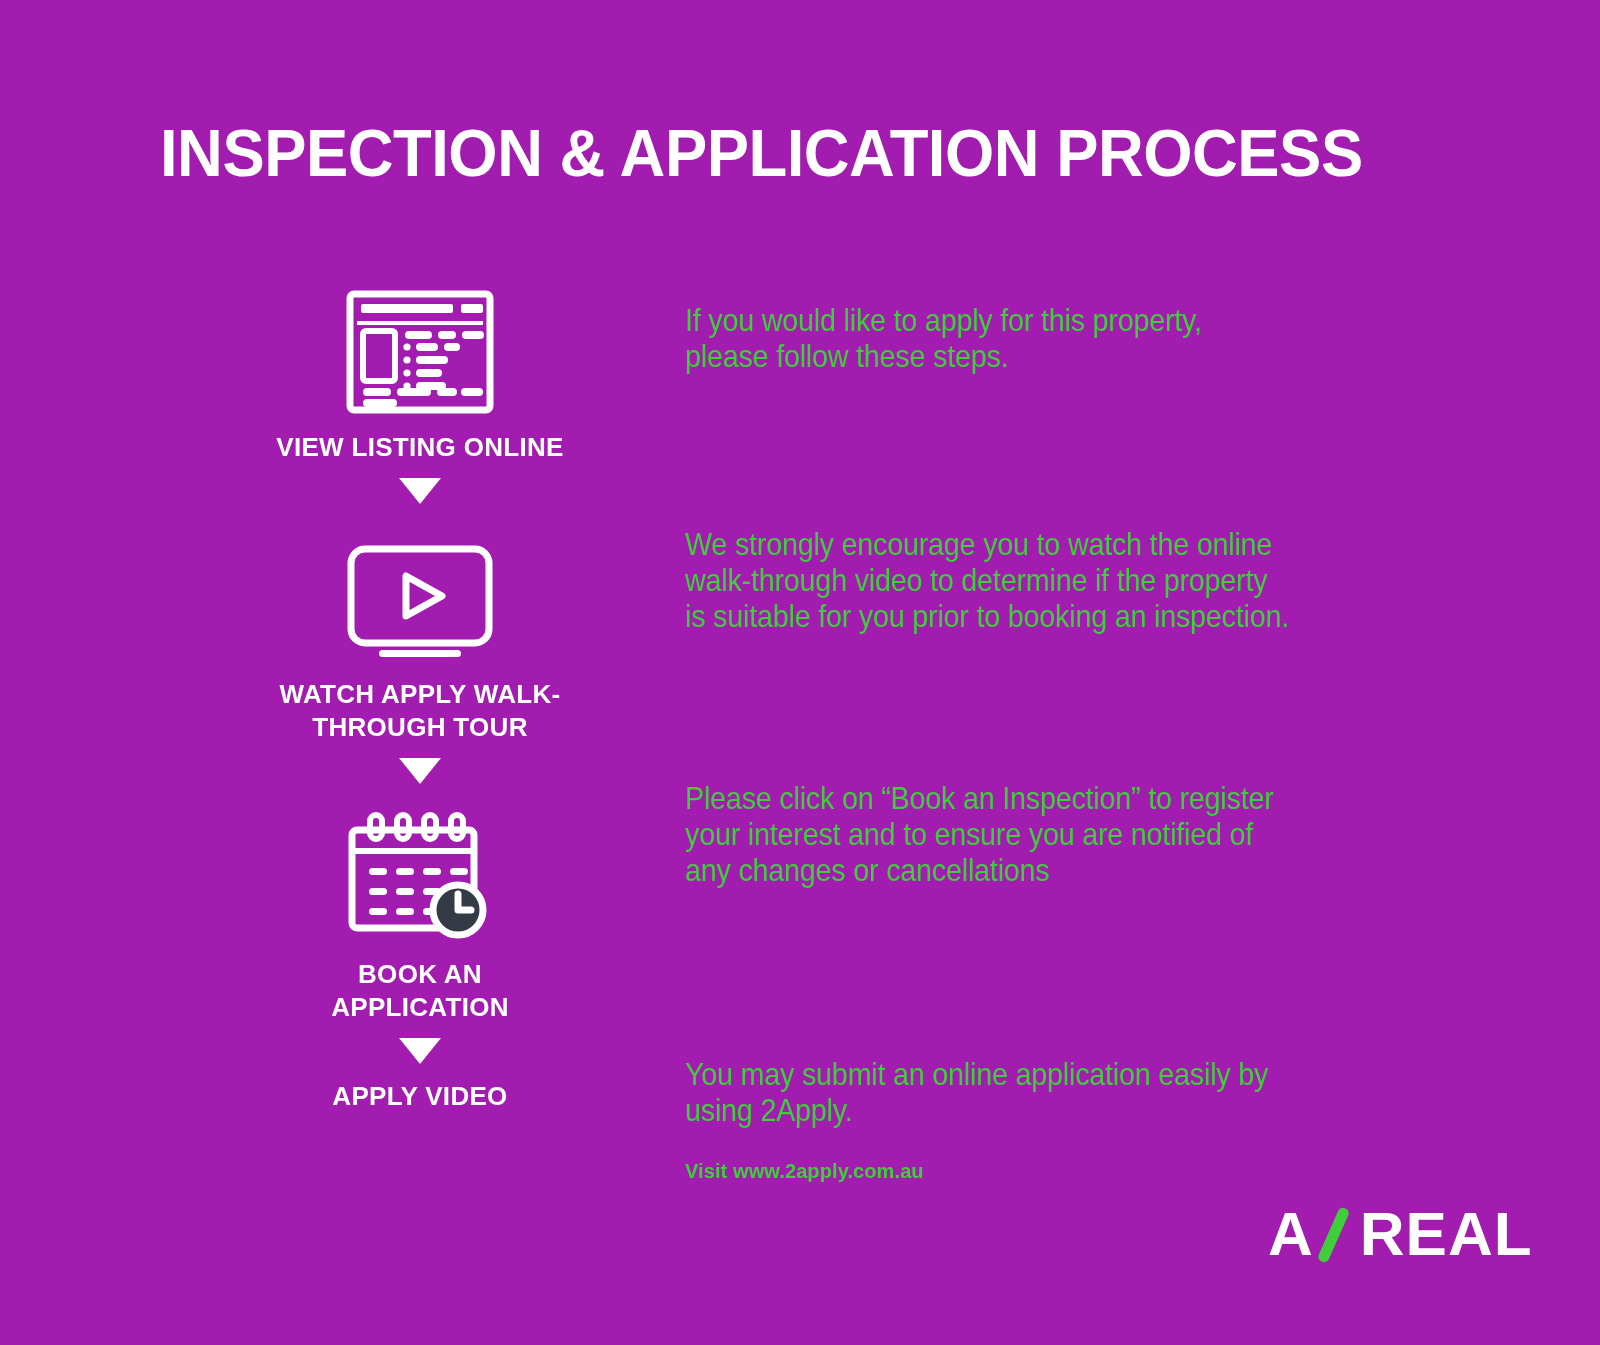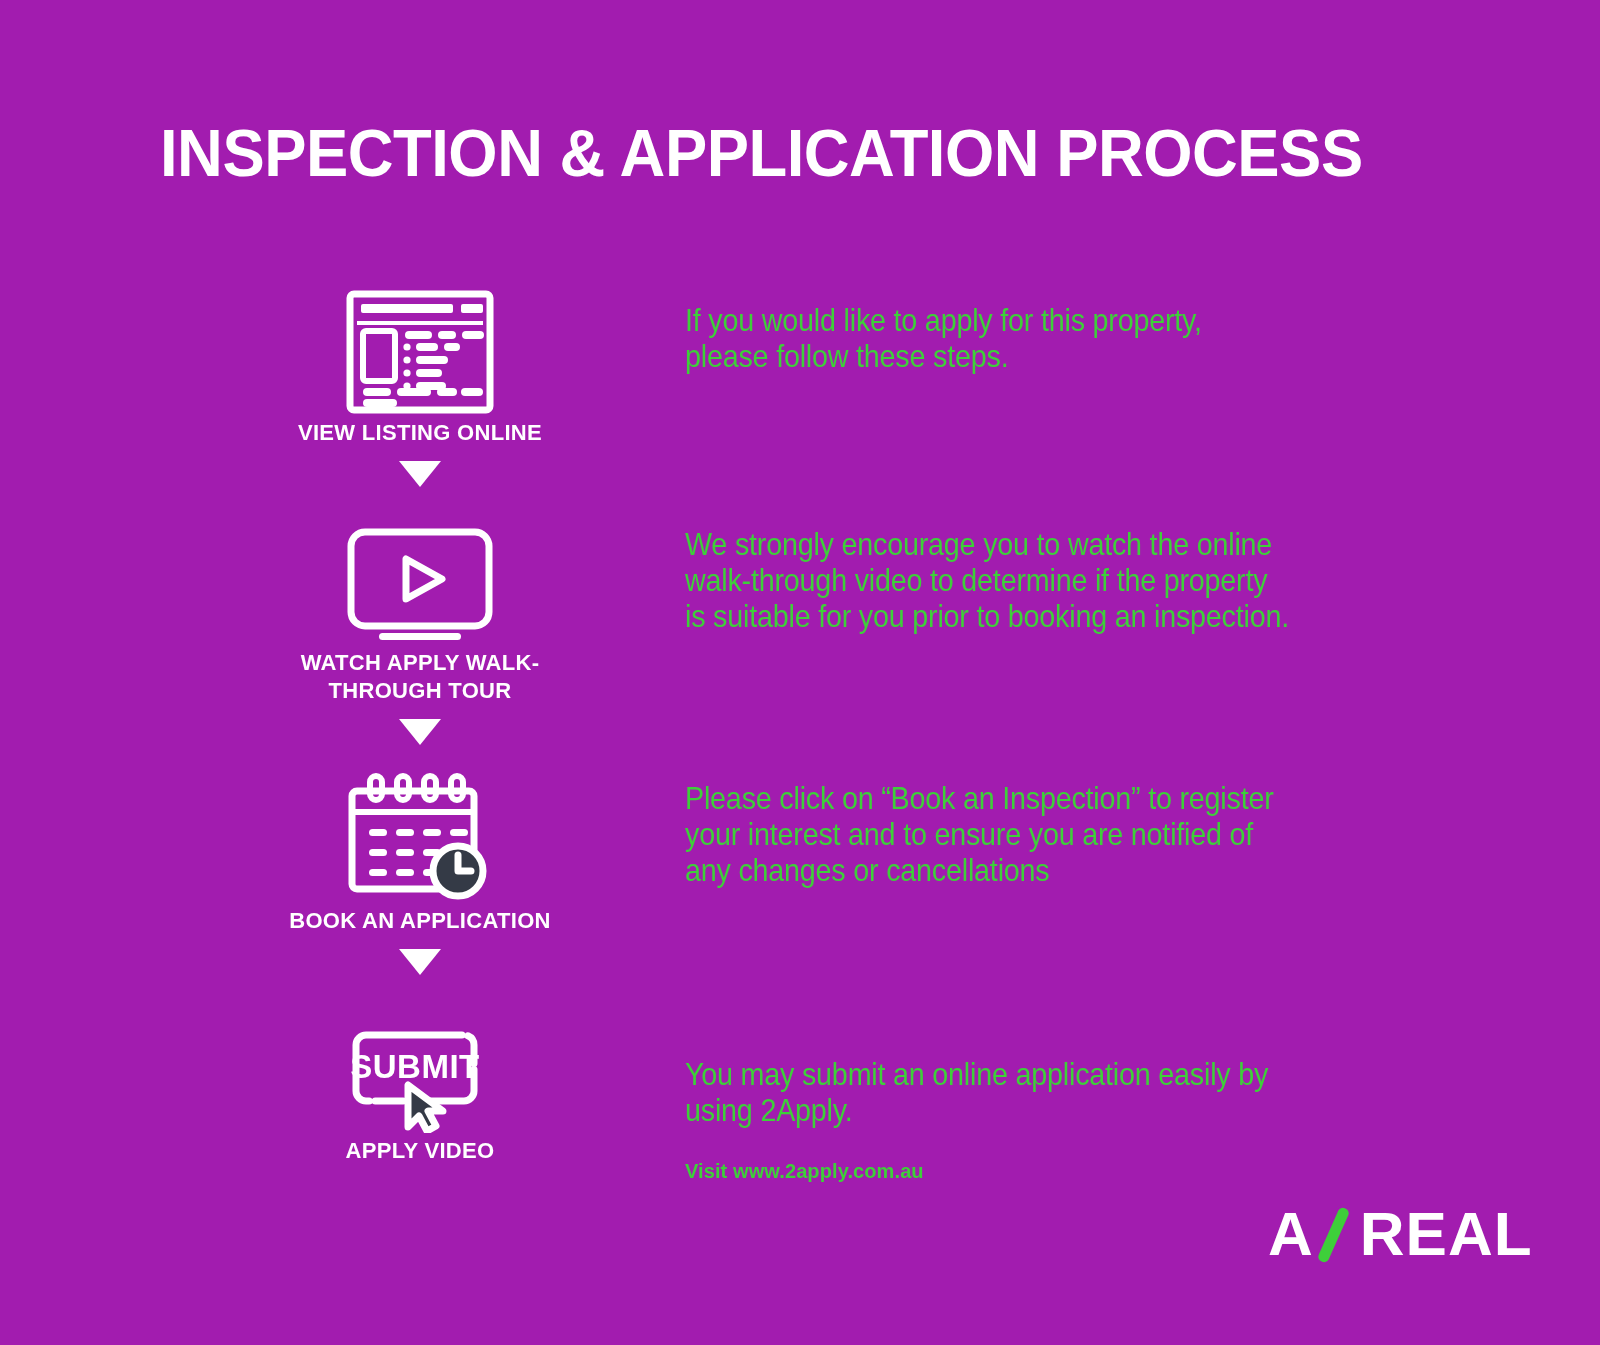--- a/index.html
+++ b/index.html
@@ -50,24 +50,24 @@
   }
   .step-icon {
     display: flex;
     justify-content: center;
     align-items: flex-end;
     height: 150px;
   }
   .step-label {
     color: #ffffff;
     font-weight: bold;
-    font-size: 22px;
+    font-size: 26px;
     letter-spacing: 0.3px;
     line-height: 1.27;
-    margin-top: 4px;
+    margin-top: 16px;
   }
   .arrow {
     display: flex;
     justify-content: center;
     margin-top: 14px;
     margin-bottom: 8px;
   }
   .arrow i {
     display: block;
     width: 0;
@@ -238,30 +238,20 @@
           <path d="M113 92 V108 H126" stroke="#ffffff" stroke-width="7" stroke-linecap="round" stroke-linejoin="round"></path>
         </svg>
       </div>
       <div class="step-label">BOOK AN APPLICATION</div>
       <div class="arrow">
           <i></i>
         </div>
     </div>
 
     <div class="step">
-      <div class="step-icon">
-        <svg class="icon" width="152" height="110" viewBox="0 0 152 110" fill="none" aria-hidden="true">
-
-          <path d="M22 12 h98 a10 10 0 0 1 10 10 v46 a10 10 0 0 1 -10 10 H22 a10 10 0 0 1 -10 -10 V22 a10 10 0 0 1 10 -10 z" stroke="#ffffff" stroke-width="7" stroke-linecap="round" stroke-dasharray="96 6 30 6 92 6 28 6"></path>
-
-          <text x="71" y="55" text-anchor="middle" font-family="Liberation Sans, sans-serif" font-weight="bold" font-size="33" letter-spacing="0.5" fill="#ffffff">SUBMIT</text>
-
-          <path d="M64 62 L64 104 L75 93 L83 108 L92 103 L84 88 L99 88 Z" fill="#343a46" stroke="#ffffff" stroke-width="7" stroke-linejoin="round"></path>
-        </svg>
-      </div>
       <div class="step-label">APPLY VIDEO</div>
     </div>
 
   </div>
 
   <div class="copy" id="copy-1">If you would like to apply for this property,
 please follow these steps.</div>
   <div class="copy" id="copy-2">We strongly encourage you to watch the online
 walk-through video to determine if the property
 is suitable for you prior to booking an inspection.</div>

